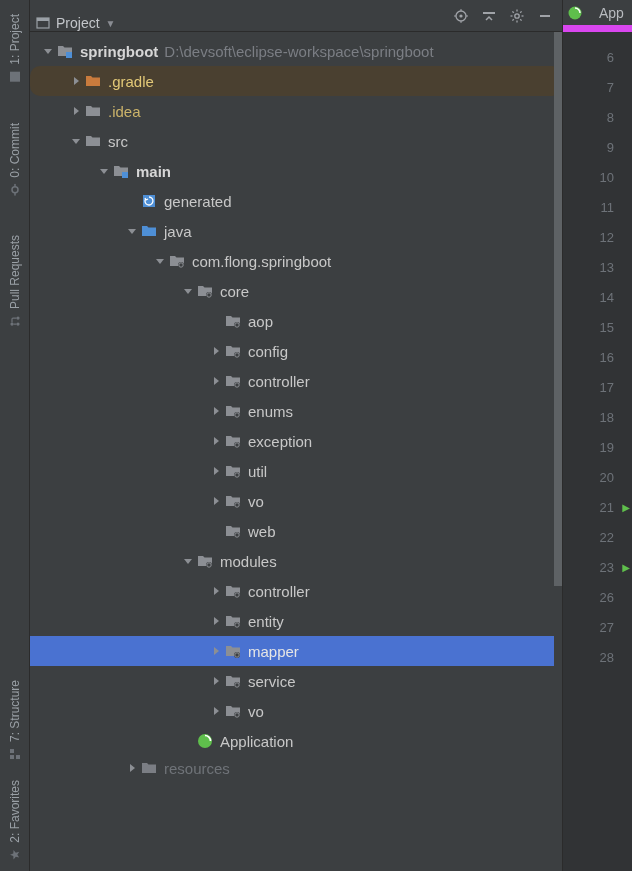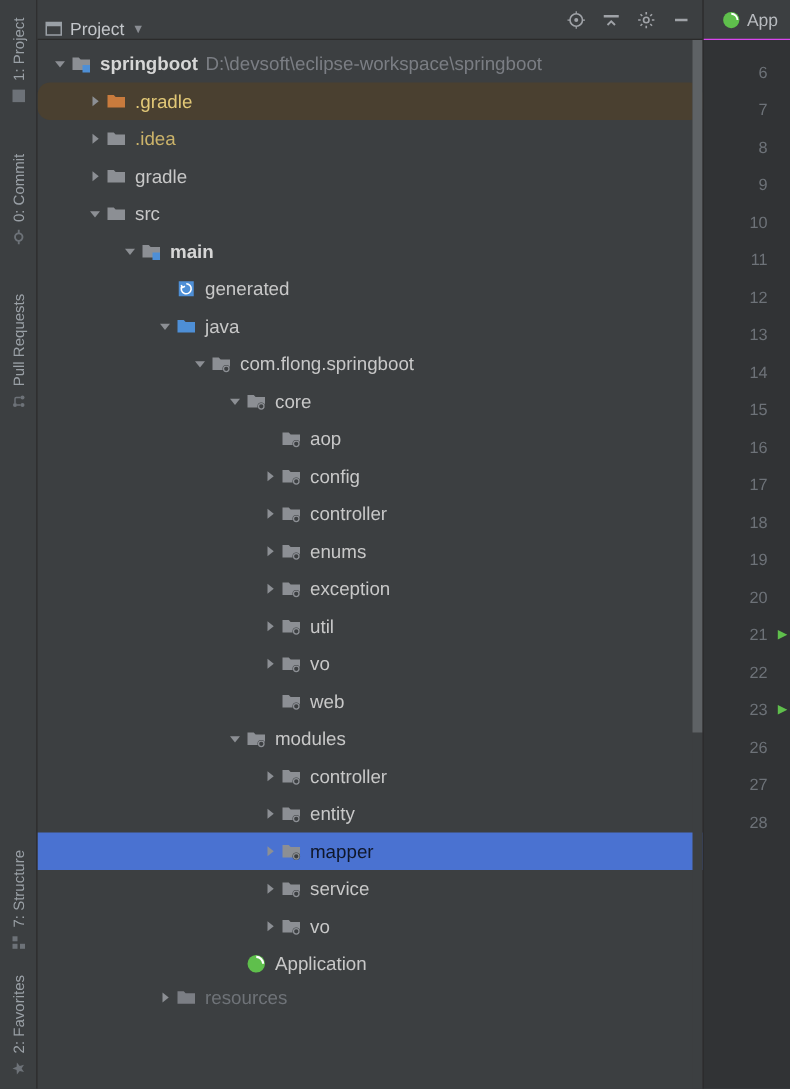--- a/index.html
+++ b/index.html
@@ -127,42 +127,41 @@
     align-items: center;
     justify-content: center;
   }
   .row .label { color: #c8c8c8; font-size: 15px; }
   .row .path { color: #7b7e84; margin-left: 6px; font-size: 15px; }
   .row.bold .label { font-weight: 700; color: #d6d6d6; }
   .row.yellow .label { color: #cbb36a; }
   .row.highlight { background: #4a4030; border-radius: 10px; }
   .row.highlight .label { color: #e2c877; }
   .row.selected { background: #4a72d1; }
-  .row.selected .label { color: #0f172a; }
+  .row.selected .label { color: #e5e5e5; }
   .row.selected .arrow, .row.selected .icon svg { color: #fff; }
   .row.dimrow .label { color: #6f7378; }
   .row.partial { height: 24px; overflow: hidden; }
 
   
   .gutter {
     width: 70px;
     background: #313335;
     border-left: 1px solid #2b2b2b;
     display: flex;
     flex-direction: column;
   }
   .gutter .tab-strip {
     height: 32px;
     background: #3c3f41;
-    border-bottom: 1px solid #d946ef;
+    border-bottom: 7px solid #d946ef;
     display: flex;
     align-items: center;
     padding-left: 4px;
-    gap: 5px;
-    justify-content: center;
+    gap: 16px;
   }
   .gutter .tab-strip .taglabel {
     color: #b8bbbf;
     font-size: 14px;
   }
   .gutter .lines {
     flex: 1;
     padding-top: 10px;
   }
   .gutter .line {
@@ -334,34 +333,20 @@
             <svg width="16" height="16" viewBox="0 0 16 16">
               <use href="#ic-folder"></use>
             </svg>
           </span>
           <span class="label">.idea</span>
         </div>
         <div class="row">
           <span class="indent" style="width: 38px;"></span>
           <span class="arrow">
             <svg viewBox="0 0 10 10">
-              <use href="#ic-arrow-right"></use>
-            </svg>
-          </span>
-          <span class="icon">
-            <svg width="16" height="16" viewBox="0 0 16 16">
-              <use href="#ic-folder"></use>
-            </svg>
-          </span>
-          <span class="label">gradle</span>
-        </div>
-        <div class="row">
-          <span class="indent" style="width: 38px;"></span>
-          <span class="arrow">
-            <svg viewBox="0 0 10 10">
               <use href="#ic-arrow-down"></use>
             </svg>
           </span>
           <span class="icon">
             <svg width="16" height="16" viewBox="0 0 16 16">
               <use href="#ic-folder"></use>
             </svg>
           </span>
           <span class="label">src</span>
         </div>

